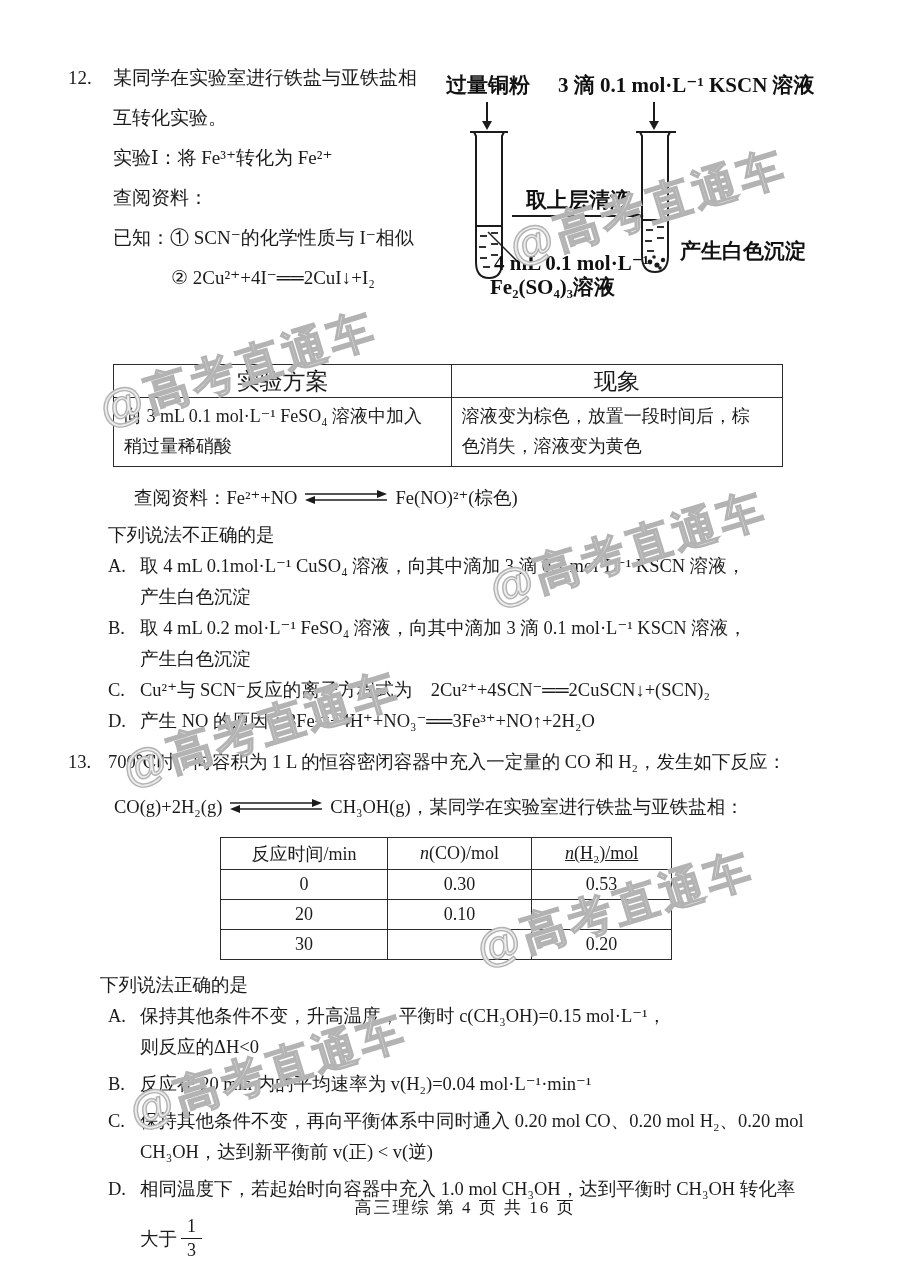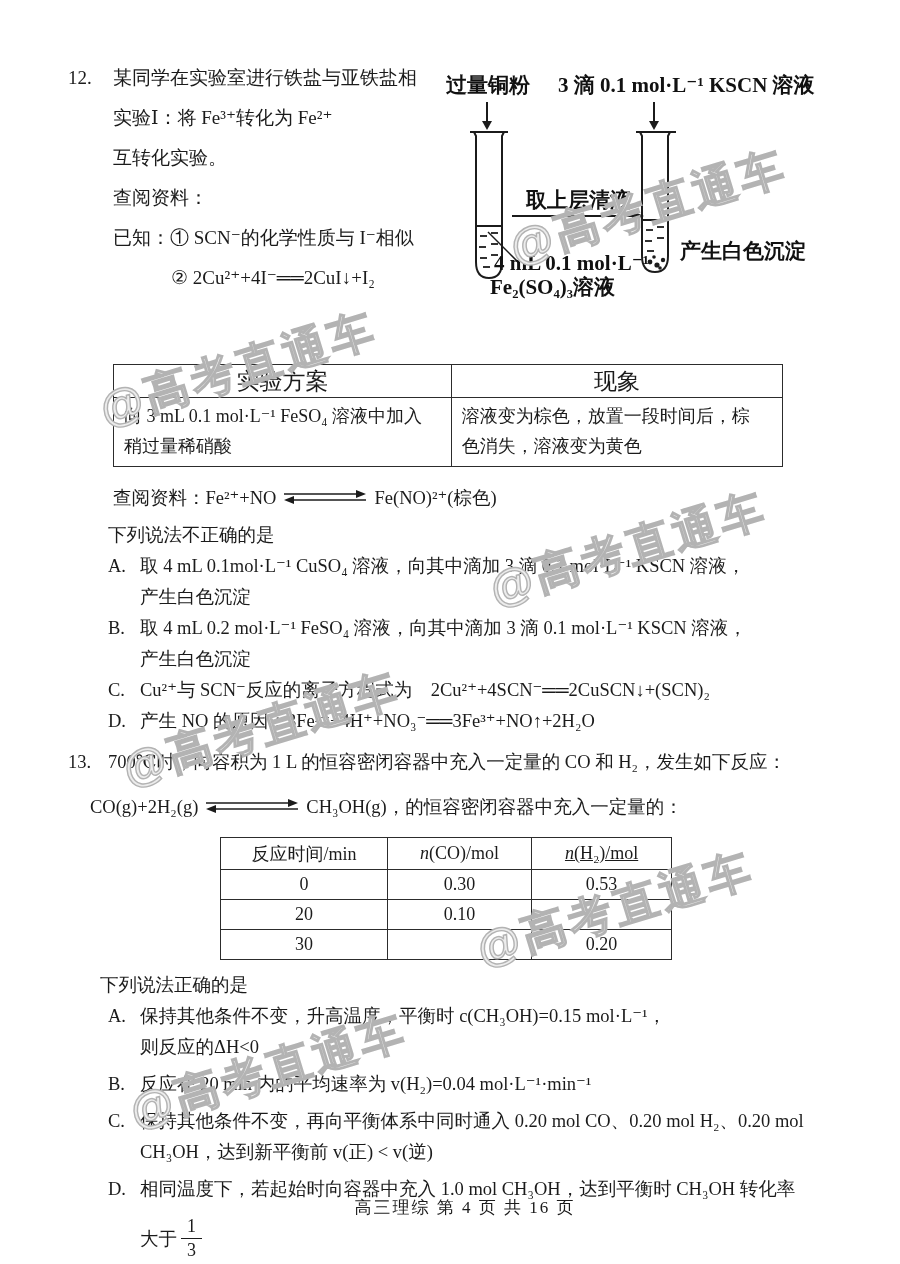--- a/index.html
+++ b/index.html
@@ -33,22 +33,22 @@
   .t1 td { padding:3px 10px 5px 10px; line-height:30px; vertical-align:top; }
   .t1 .c1 { width:50.5%; }
   .t2 { width:452px; margin:14px 0 0 152px; text-align:center; }
   .t2 th { height:32px; }
   .t2 td { height:30px; }
   .t2 .ca { width:37%; } .t2 .cb { width:32%; } .t2 .cc { width:31%;text-decoration:underline; }
   .it { font-style:italic; }
 
   
   .line { font-size:18.5px; line-height:31px; white-space:nowrap; }
-  .ml45 { margin-left:45px; } .ml40 { margin-left:40px; }
-  .ml30 { margin-left:22px; } .ml15 { margin-left:32px; }
+  .ml45 { margin-left:66px; } .ml40 { margin-left:40px; }
+  .ml30 { margin-left:46px; } .ml15 { margin-left:32px; }
   .mt16 { margin-top:16px; } .mt10 { margin-top:10px; } .mt6 { margin-top:6px; }
   .opt { display:flex; margin-left:40px; font-size:18.5px; line-height:31px; }
   .opt-label { width:32px; flex:0 0 32px; }
   .opt-text .l { white-space:nowrap; line-height:31px; }
 
   
   .rev { display:inline-block; vertical-align:middle; margin:0 6px; }
 
   
   .eqrow { display:flex; align-items:center; }
@@ -71,22 +71,22 @@
   <div class="wm" style="left:505px; top:178px;">@高考直通车</div>
   <div class="wm" style="left:95px;  top:340px;">@高考直通车</div>
   <div class="wm" style="left:485px; top:520px;">@高考直通车</div>
   <div class="wm" style="left:118px; top:700px;">@高考直通车</div>
   <div class="wm" style="left:472px; top:880px;">@高考直通车</div>
   <div class="wm" style="left:125px; top:1042px;">@高考直通车</div>
 
   <div class="q12-top">
     <div class="q12-left">
       <div class="ln first"><span class="qnum">12.</span><span>某同学在实验室进行铁盐与亚铁盐相</span></div>
+      <div class="ln">互转化实验。</div>
       <div class="ln">实验Ⅰ：将 Fe³⁺转化为 Fe²⁺</div>
-      <div class="ln">互转化实验。</div>
       <div class="ln">查阅资料：</div>
       <div class="ln">已知：① SCN⁻的化学性质与 I⁻相似</div>
       <div class="ln indent2">② 2Cu²⁺+4I⁻══2CuI↓+I₂</div>
     </div>
 
     <div class="diagram">
       <svg width="445" height="250" viewBox="0 0 445 250">
         <g fill="none" stroke="#1b1b1b" stroke-width="2">
 
           <line x1="57" y1="36" x2="57" y2="56"></line>
@@ -218,21 +218,21 @@
   <div class="eqrow ml30 line" style="margin-top:14px;">
     <span>CO(g)+2H₂(g)</span>
     <span class="rev">
       <svg width="96" height="14" viewBox="0 0 96 14">
         <line x1="2" y1="4" x2="88" y2="4" stroke="#1b1b1b" stroke-width="1.7"></line>
         <path d="M94 4 l-10 -4 v8 z" fill="#1b1b1b"></path>
         <line x1="8" y1="10" x2="94" y2="10" stroke="#1b1b1b" stroke-width="1.7"></line>
         <path d="M2 10 l10 -4 v8 z" fill="#1b1b1b"></path>
       </svg>
     </span>
-    <span>CH₃OH(g)，的恒容密闭容器中充入一定量的：</span>
+    <span>CH₃OH(g)，某同学在实验室进行铁盐与亚铁盐相：</span>
   </div>
 
   <table class="t2">
     <tbody>
         <tr>
       <th class="ca"><span class="it"></span><span>反应时间/min</span></th>
       <th class="cb"><span class="it">n</span><span>(CO)/mol</span></th>
       <th class="cc"><span class="it">n</span><span>(H₂)/mol</span></th>
     </tr>
     <tr>

